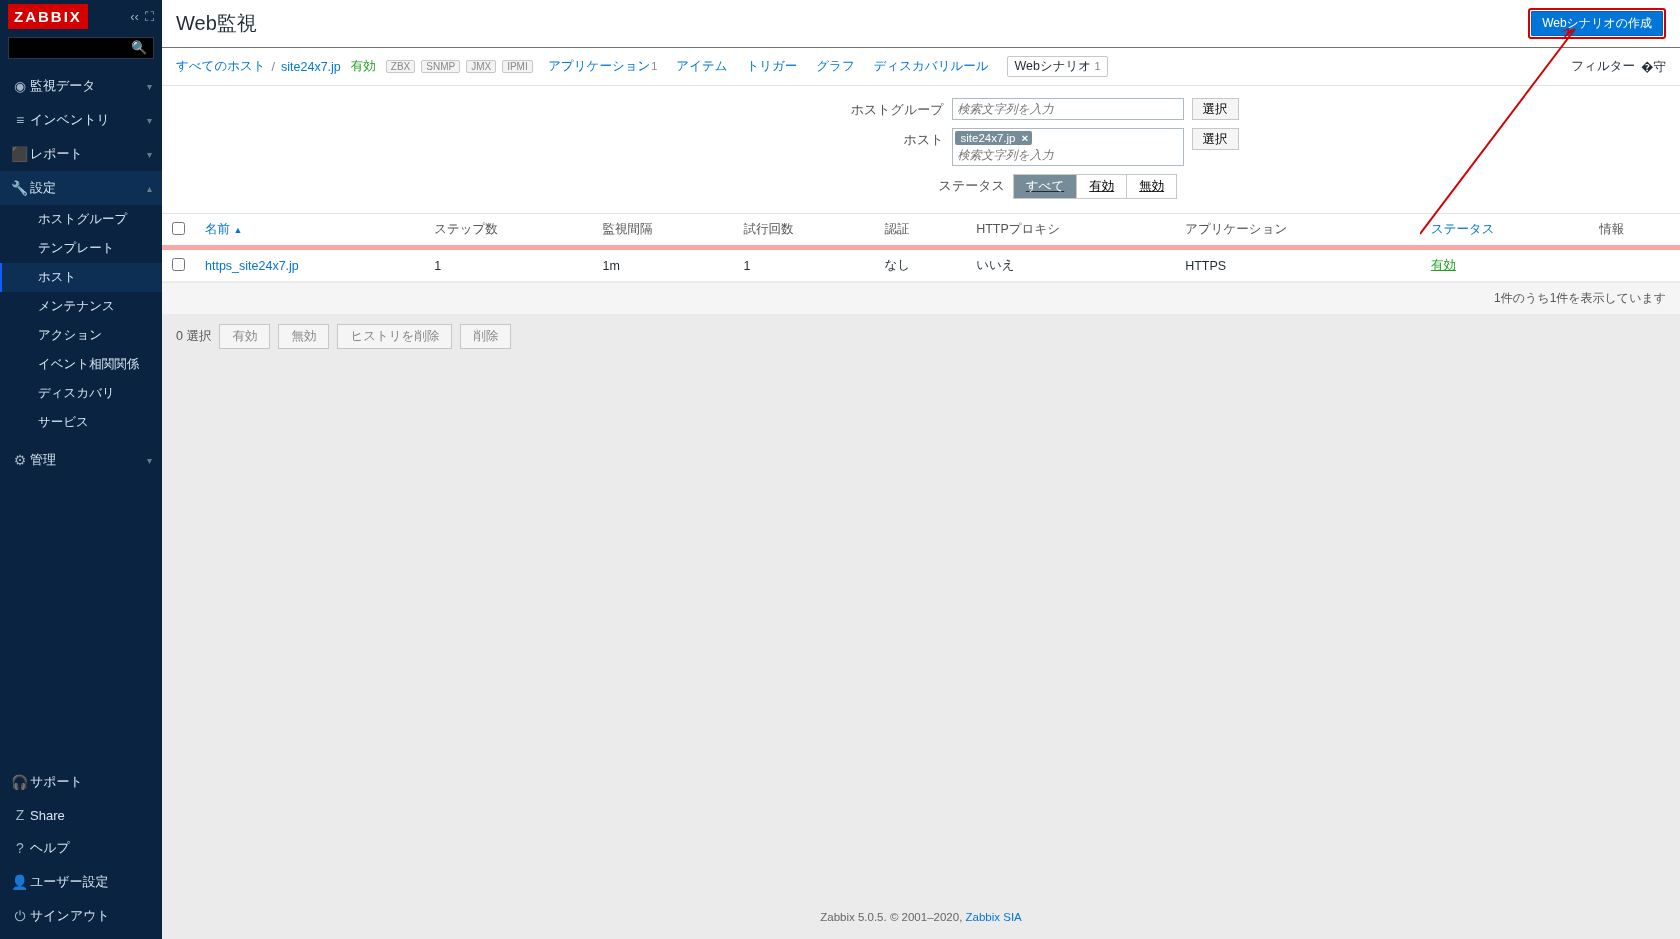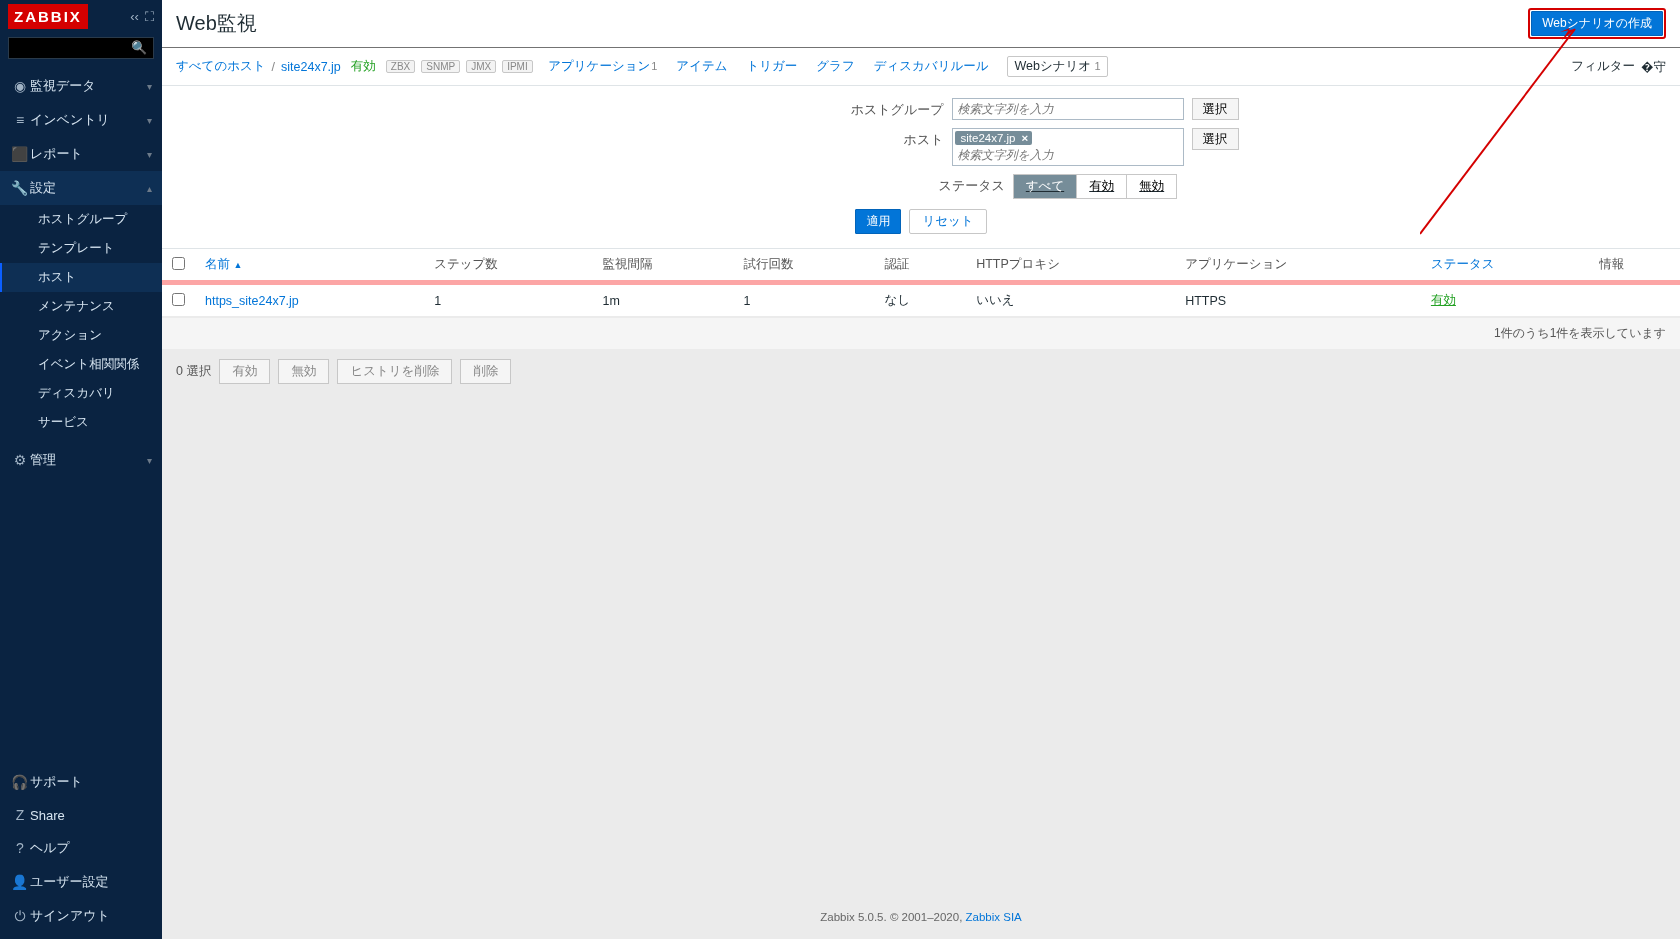--- a/index.html
+++ b/index.html
@@ -230,24 +230,20 @@
           <button class="select-btn">選択</button>
         </div>
         <div class="filter-row">
           <label>ステータス</label>
           <div class="segmented">
             <button class="on">すべて</button>
             <button>有効</button>
             <button>無効</button>
           </div>
         </div>
-      </div>
-      <div class="filter-actions">
-        <button class="btn-primary">適用</button>
-        <button class="btn-reset">リセット</button>
       </div>
     </div>
 
     <div class="table-wrap">
       <table>
         <thead>
           <tr>
             <th style="width:30px;"><input type="checkbox" style=""></th>
             <th class="sort"><a href="#"><span>名前</span> <span class="asc">▲</span></a></th>
             <th>ステップ数</th>

